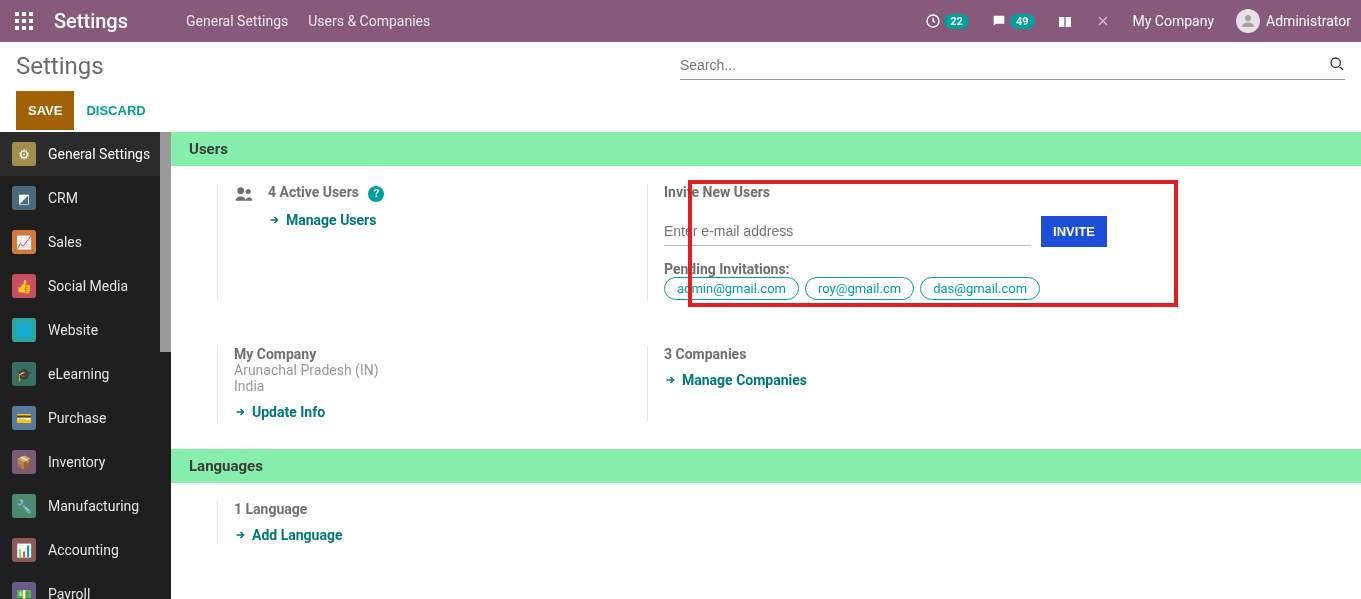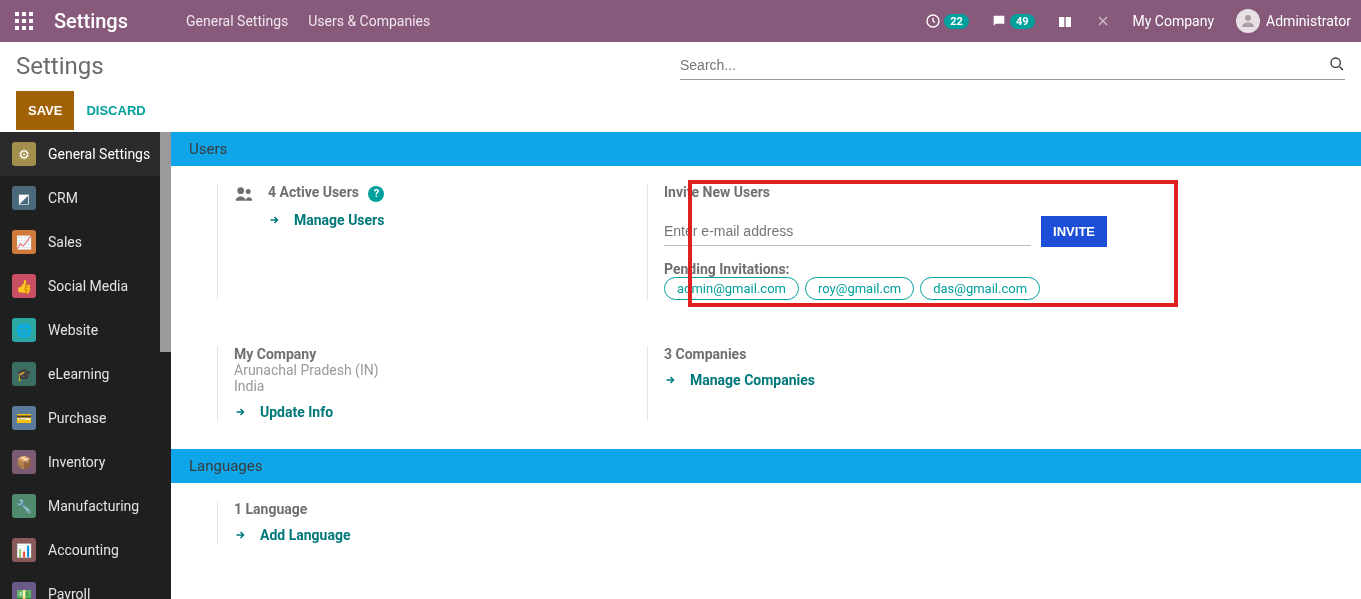--- a/index.html
+++ b/index.html
@@ -35,31 +35,31 @@
   
   .main { display:flex; height: calc(599px - 42px - 47px - 43px); }
   .sidebar { width: 171px; background:#1f1f1f; color:#ddd; overflow-y:auto; position:relative; }
   .sidebar-scroll-track { position:absolute; right:0; top:0; width:11px; height:220px; background:#9a9a9a; border-radius:0; }
   .side-item { display:flex; align-items:center; gap:12px; padding: 10px 12px; font-size:14px; color:#e3e3e3; cursor:pointer; }
   .side-item.active { background:#2b2b2b; color:#fff; }
   .side-icon { width:24px; height:24px; border-radius:3px; display:flex; align-items:center; justify-content:center; font-size:13px; color:#fff; flex-shrink:0; }
 
   .content { flex:1; overflow:auto; background:#fff; position:relative; }
 
-  .section-header { background:#0ea5e9; padding: 8px 18px; color:#3b3b3b; font-weight:400; font-size:15px; }
+  .section-header { background:#86efac; padding: 8px 18px; color:#3b3b3b; font-weight:700; font-size:15px; }
   .section-body { display:flex; padding: 18px 0 28px 46px; gap: 0; }
   .col { display:flex; gap: 14px; }
   .col-left { width: 430px; border-left: 1px solid #e5e5e5; padding-left: 16px; }
   .col-right { border-left: 1px solid #e5e5e5; padding-left: 16px; width: 460px; }
 
   .highlight-box { border: 4px solid #e02020; position:absolute; left:688px; top:180px; width:490px; height:127px; pointer-events:none; }
 
   .users-icon { color:#6f6f6f; font-size:18px; }
   .bold-label { font-weight:700; color:#6f6f6f; }
-  .action-link { color:#00787a; font-weight:700; font-size:14px; display:inline-flex; align-items:center; gap:14px; cursor:pointer; margin-top:10px; }
+  .action-link { color:#00787a; font-weight:700; font-size:14px; display:inline-flex; align-items:center; gap:6px; cursor:pointer; margin-top:10px; }
   .action-link svg { fill:#00787a; }
 
   .invite-title { font-weight:700; color:#6f6f6f; margin-bottom: 16px; }
   .invite-row { display:flex; gap:10px; align-items:center; margin-bottom:14px; }
   .invite-input { flex:1; border:0; border-bottom:1px solid #bdbdbd; padding: 6px 0; font-size:14px; outline:0; }
   .btn-invite { background:#1d4ed8; color:#fff; font-weight:700; font-size:13px; border:0; padding:8px 12px; cursor:pointer; }
   .pending-label { font-weight:700; color:#6f6f6f; margin-bottom:0; }
   .tag { display:inline-block; border:1px solid #00a09d; color:#00a09d; border-radius:12px; padding:3px 12px; font-size:13px; margin-right:6px; cursor:pointer; }
 
   .company-name { font-weight:700; color:#6f6f6f; }

